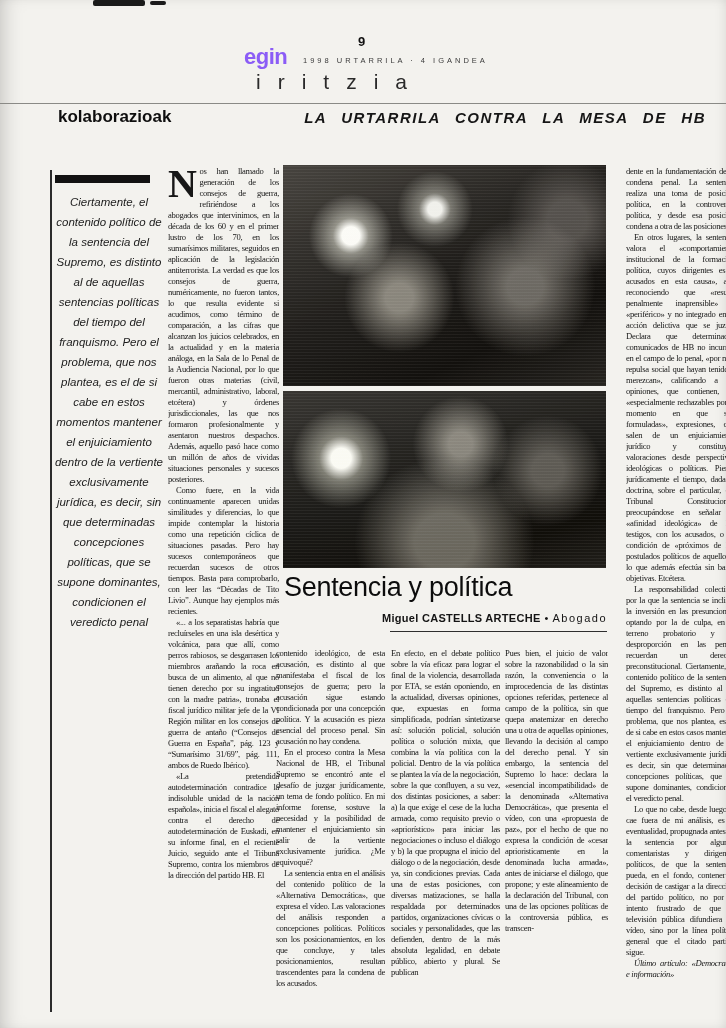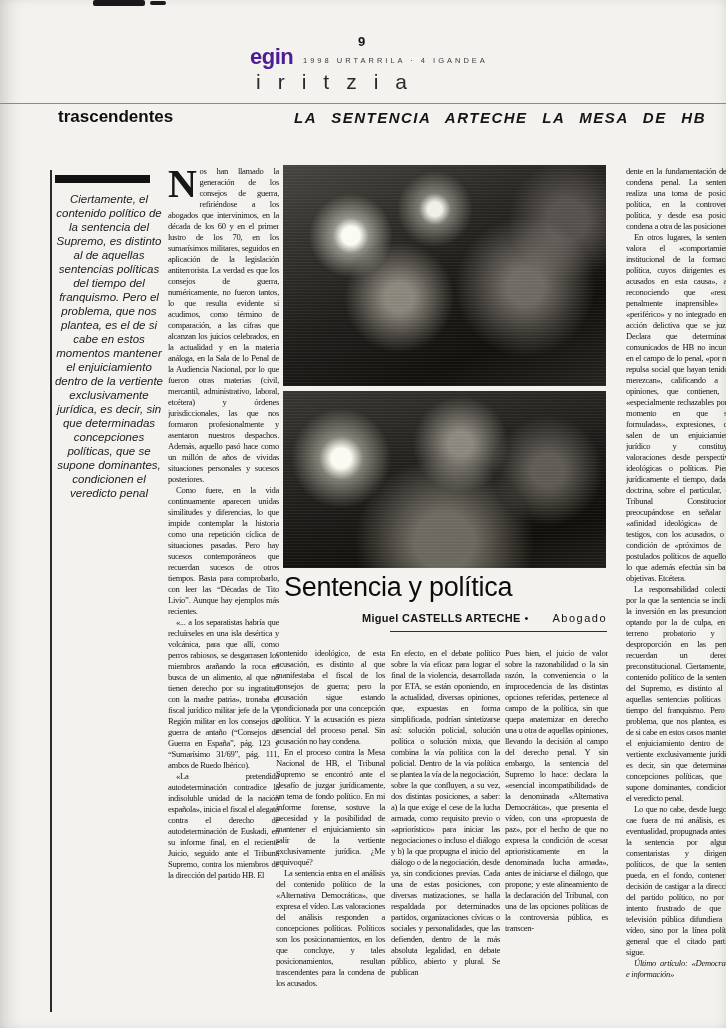--- a/index.html
+++ b/index.html
@@ -2,38 +2,38 @@
 <html><head>
 <meta charset="utf-8">
 <style>
   html,body{margin:0;padding:0;}
   body{background:#d8d6d0;font-family:"Liberation Serif",serif;}
   #page{position:relative;width:726px;height:1028px;background:#f3f2ee;margin:0 auto;overflow:hidden;
         box-shadow:inset 14px 0 22px -14px rgba(0,0,0,.25), inset -6px 0 14px -8px rgba(0,0,0,.15);}
   
   .pagenum{position:absolute;left:358px;top:34px;font-family:"Liberation Sans",sans-serif;
            font-weight:bold;font-size:13px;color:#111;}
-  .masthead{position:absolute;left:250px;top:44px;font-family:"Liberation Sans",sans-serif;
-            font-weight:bold;font-size:22px;letter-spacing:-.5px;color:#4c1d95;}
+  .masthead{position:absolute;left:244px;top:44px;font-family:"Liberation Sans",sans-serif;
+            font-weight:bold;font-size:22px;letter-spacing:-.5px;color:#8b5cf6;}
   .dateline{position:absolute;left:303px;top:56px;font-family:"Liberation Sans",sans-serif;
             font-size:7.5px;letter-spacing:3px;color:#3a3a3a;white-space:nowrap;}
   .section{position:absolute;left:256px;top:70px;font-family:"Liberation Sans",sans-serif;
            font-size:21px;letter-spacing:17px;color:#2a2a2a;}
   .toprule{position:absolute;left:0;top:103px;width:726px;height:0;border-top:1px solid #8a8a86;}
   .kicker{position:absolute;left:58px;top:107px;font-family:"Liberation Sans",sans-serif;
           font-weight:bold;font-size:17px;color:#0e0e0e;}
   .topic{position:absolute;right:20px;top:109px;font-family:"Liberation Sans",sans-serif;
          font-weight:bold;font-style:italic;font-size:15px;letter-spacing:1.5px;word-spacing:9px;
          color:#161616;white-space:nowrap;}
   .speck{position:absolute;background:#1a1a1a;border-radius:2px;}
   
   .leftrule{position:absolute;left:50px;top:170px;width:2px;height:842px;background:#2b2b2b;}
   .pq-bar{position:absolute;left:55px;top:175px;width:95px;height:8px;background:#121212;}
   .pullquote{position:absolute;left:52px;top:192px;width:114px;font-family:"Liberation Sans",sans-serif;
-             font-style:italic;font-size:11.5px;line-height:14px;text-align:center;color:#1c1c1c;}
+             font-style:italic;font-size:11.5px;line-height:20px;text-align:center;color:#1c1c1c;}
   
   .col{position:absolute;font-size:8.6px;line-height:11px;letter-spacing:-.3px;color:#171717;
        text-align:justify;overflow:hidden;}
   .para{margin:0;}
   .para + .para{text-indent:8px;}
   .ital{font-style:italic;}
   .dropcap{float:left;font-weight:bold;font-size:40px;line-height:33px;padding:1px 3px 0 0;}
   #col1{left:168px;top:166px;width:111px;height:849px;}
   #col2{left:276px;top:648px;width:109px;height:374px;}
   #col3{left:391px;top:648px;width:109px;height:374px;}
@@ -58,38 +58,38 @@
       linear-gradient(165deg,#3c3a36 0%,#21201d 50%,#15130f 80%,#26241f 100%);}
   .photo::after{content:"";position:absolute;inset:0;
     background:repeating-linear-gradient(0deg, rgba(255,255,255,.05) 0 1px, rgba(0,0,0,0) 1px 3px);}
   
   .title{position:absolute;left:284px;top:572px;font-family:"Liberation Sans",sans-serif;
          font-weight:normal;font-size:27px;letter-spacing:-.3px;color:#0c0c0c;}
   .byline{position:absolute;left:283px;top:612px;width:324px;text-align:right;
           font-family:"Liberation Sans",sans-serif;font-size:11px;color:#141414;}
   .byline b{letter-spacing:.3px;}
   .byline .sep{padding:0 4px;}
-  .byline .role{letter-spacing:1.5px;margin-left:20px;}
+  .byline .role{letter-spacing:1.5px;}
   .byline-rule{position:absolute;left:390px;top:631px;width:217px;height:0;border-top:1px solid #2e2e2e;}
 </style>
 </head>
 <body>
 
 <div id="page">
 
   <div class="speck" style="left:93px;top:0;width:52px;height:6px;"></div>
   <div class="speck" style="left:150px;top:1px;width:16px;height:4px;"></div>
 
   <div class="pagenum">9</div>
   <div class="masthead">egin</div>
   <div class="dateline">1998 URTARRILA · 4 IGANDEA</div>
   <div class="section">iritzia</div>
   <div class="toprule"></div>
-  <div class="kicker">trascendentes</div>
-  <div class="topic">LA SENTENCIA ARTECHE LA MESA DE HB</div>
+  <div class="kicker">kolaborazioak</div>
+  <div class="topic">LA URTARRILA CONTRA LA MESA DE HB</div>
 
   <div class="leftrule"></div>
   <div class="pq-bar"></div>
   <div class="pullquote">Ciertamente, el contenido político de la sentencia del Supremo, es distinto al de aquellas sentencias políticas del tiempo del franquismo. Pero el problema, que nos plantea, es el de si cabe en estos momentos mantener el enjuiciamiento dentro de la vertiente exclusivamente jurídica, es decir, sin que determinadas concepciones políticas, que se supone dominantes, condicionen el veredicto penal</div>
 
   <div class="col" id="col1">
     <p class="para"><span class="dropcap">N</span><span>os han llamado la generación de los consejos de guerra, refiriéndose a los abogados que intervinimos, en la década de los 60 y en el primer lustro de los 70, en los sumarísimos militares, seguidos en aplicación de la legislación antiterrorista. La verdad es que los consejos de guerra, numéricamente, no fueron tantos, lo que resulta evidente si acudimos, como término de comparación, a las cifras que alcanzan los juicios celebrados, en la actualidad y en la materia análoga, en la Sala de lo Penal de la Audiencia Nacional, por lo que fueron otras materias (civil, mercantil, administrativo, laboral, etcétera) y órdenes jurisdiccionales, las que nos formaron profesionalmente y asentaron nuestros despachos. Además, aquello pasó hace como un millón de años de vividas situaciones personales y sucesos posteriores.</span></p>
     <p class="para">Como fuere, en la vida continuamente aparecen unidas similitudes y diferencias, lo que impide contemplar la historia como una repetición cíclica de situaciones pasadas. Pero hay sucesos contemporáneos que recuerdan sucesos de otros tiempos. Basta para comprobarlo, con leer las “Décadas de Tito Livio”. Aunque hay ejemplos más recientes.</p>
     <p class="para">«... a los separatistas habría que recluírseles en una isla desértica y volcánica, para que allí, como perros rabiosos, se desgarrasen los miembros arañando la roca en busca de un alimento, al que no tienen derecho por su ingratitud con la madre patria», tronaba el fiscal jurídico militar jefe de la VI Región militar en los consejos de guerra de antaño (“Consejos de Guerra en España”, pág. 123 y “Sumarísimo 31/69”, pág. 111, ambos de Ruedo Ibérico).</p>
     <p class="para">«La pretendida autodeterminación contradice la indisoluble unidad de la nación española», inicia el fiscal el alegato contra el derecho de autodeterminación de Euskadi, en su informe final, en el reciente Juicio, seguido ante el Tribuna Supremo, contra los miembros de la dirección del partido HB. El</p>

